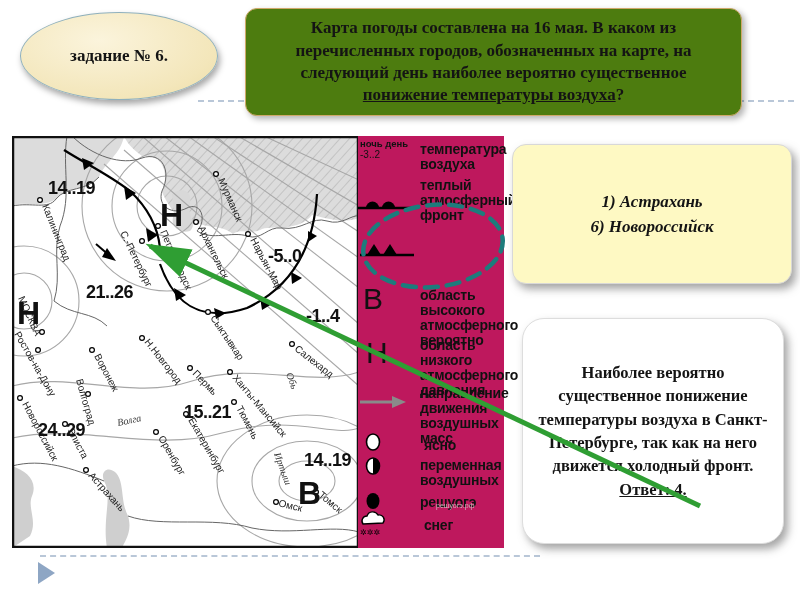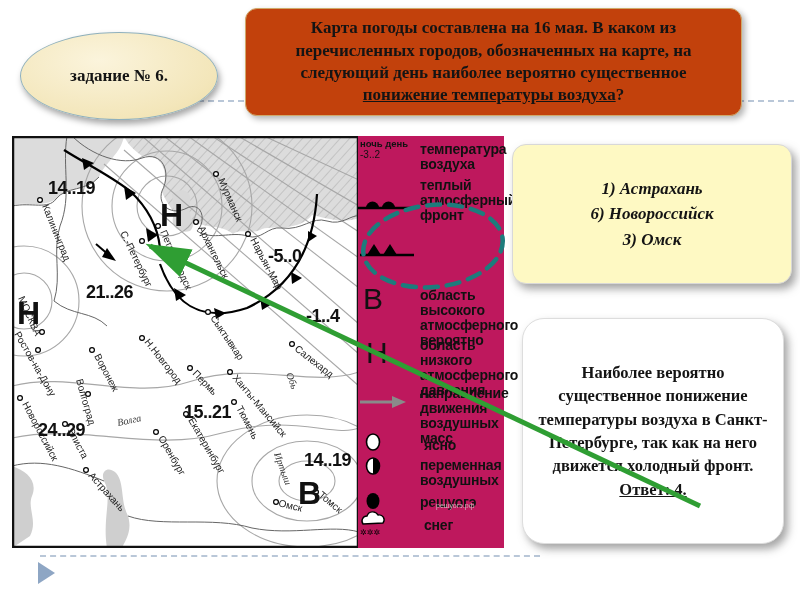--- a/index.html
+++ b/index.html
@@ -7,28 +7,28 @@
        font-family:"Liberation Serif", serif;color:#141414;}
   .abs{position:absolute;}
 
   
   .dash-top{left:198px;top:100px;width:596px;border-top:2px dashed #b9c7d8;z-index:4;}
   .dash-bottom{left:40px;top:555px;width:500px;border-top:2px dashed #b9c7d8;z-index:4;}
   .nav-tri{left:38px;top:562px;width:0;height:0;border-left:17px solid #8ea6c4;
            border-top:11px solid transparent;border-bottom:11px solid transparent;z-index:4;}
 
   
-  .badge{left:20px;top:32px;width:196px;height:86px;border-radius:50%;
+  .badge{left:20px;top:12px;width:196px;height:86px;border-radius:50%;
          background:radial-gradient(ellipse at 40% 32%,#fbf4dc 0%,#f3e6ba 70%,#ecdca6 100%);
          border:1px solid #8fb0bc;box-shadow:2px 4px 6px rgba(0,0,0,.35);
          display:flex;align-items:center;justify-content:center;
          font-weight:bold;font-size:17px;z-index:10;}
 
   
-  .question{left:245px;top:8px;width:497px;height:108px;background:#c2410c;
+  .question{left:245px;top:8px;width:497px;height:108px;background:#4d7c0f;
             border:1px solid #cfa96a;border-radius:12px;box-shadow:3px 3px 6px rgba(0,0,0,.3);
             z-index:10;display:flex;align-items:center;justify-content:flex-end;text-align:center;
             font-weight:bold;font-size:17px;line-height:1.32;padding:4px 14px;box-sizing:border-box;}
   .question .u{text-decoration:underline;}
 
   
   .answers{left:512px;top:144px;width:278px;height:138px;background:#fef9c3;border:1px solid #d8d8d8;
            border-radius:14px;box-shadow:4px 5px 8px rgba(90,90,90,.55);z-index:10;
            display:flex;flex-direction:column;justify-content:center;text-align:center;
            font-style:italic;font-weight:bold;font-size:17px;line-height:1.5;}
@@ -291,21 +291,20 @@
     </svg>
   </div>
   <div class="leg-label" style="top:382px;left:66px;">снег</div>
 
   <div class="watermark">решуогэ.рф</div>
 </div>
 
 <div class="abs answers">
   <div>1) Астрахань</div>
   <div>6) Новороссийск</div>
-  <div>3) Омск</div>
 </div>
 
 <div class="abs explain">
   <div>Наиболее вероятно существенное понижение температуры воздуха в Санкт-Петербурге, так как на него движется холодный фронт.</div>
   <div class="ans">Ответ: 4.</div>
 </div>
 
 <svg class="abs overlay" width="800" height="600">
   <defs>
     <marker id="ah" markerWidth="10" markerHeight="8" refX="8" refY="3" orient="auto" markerUnits="strokeWidth">

